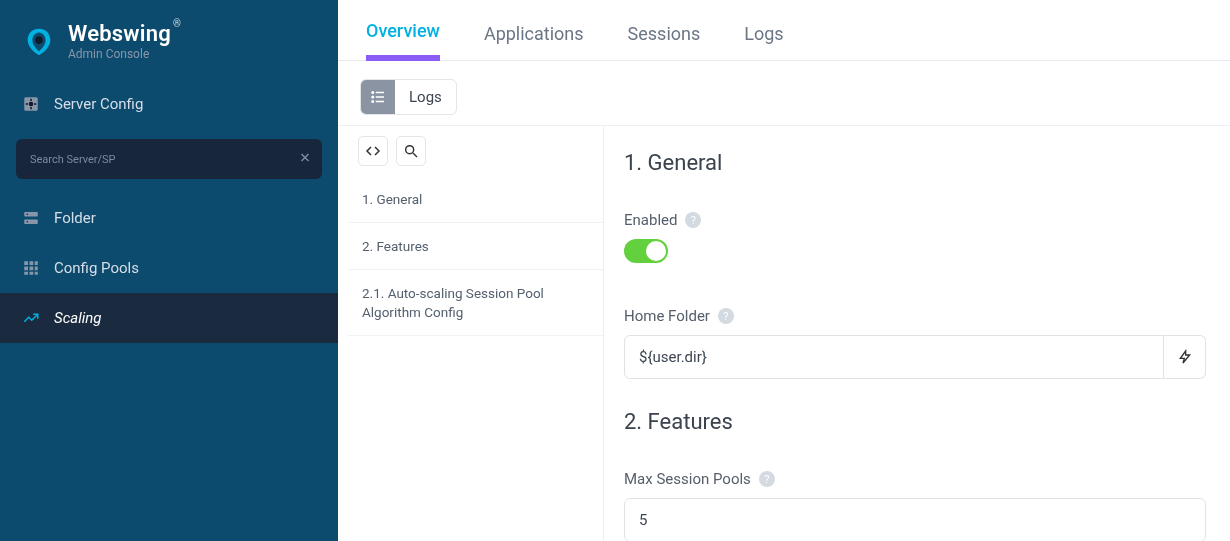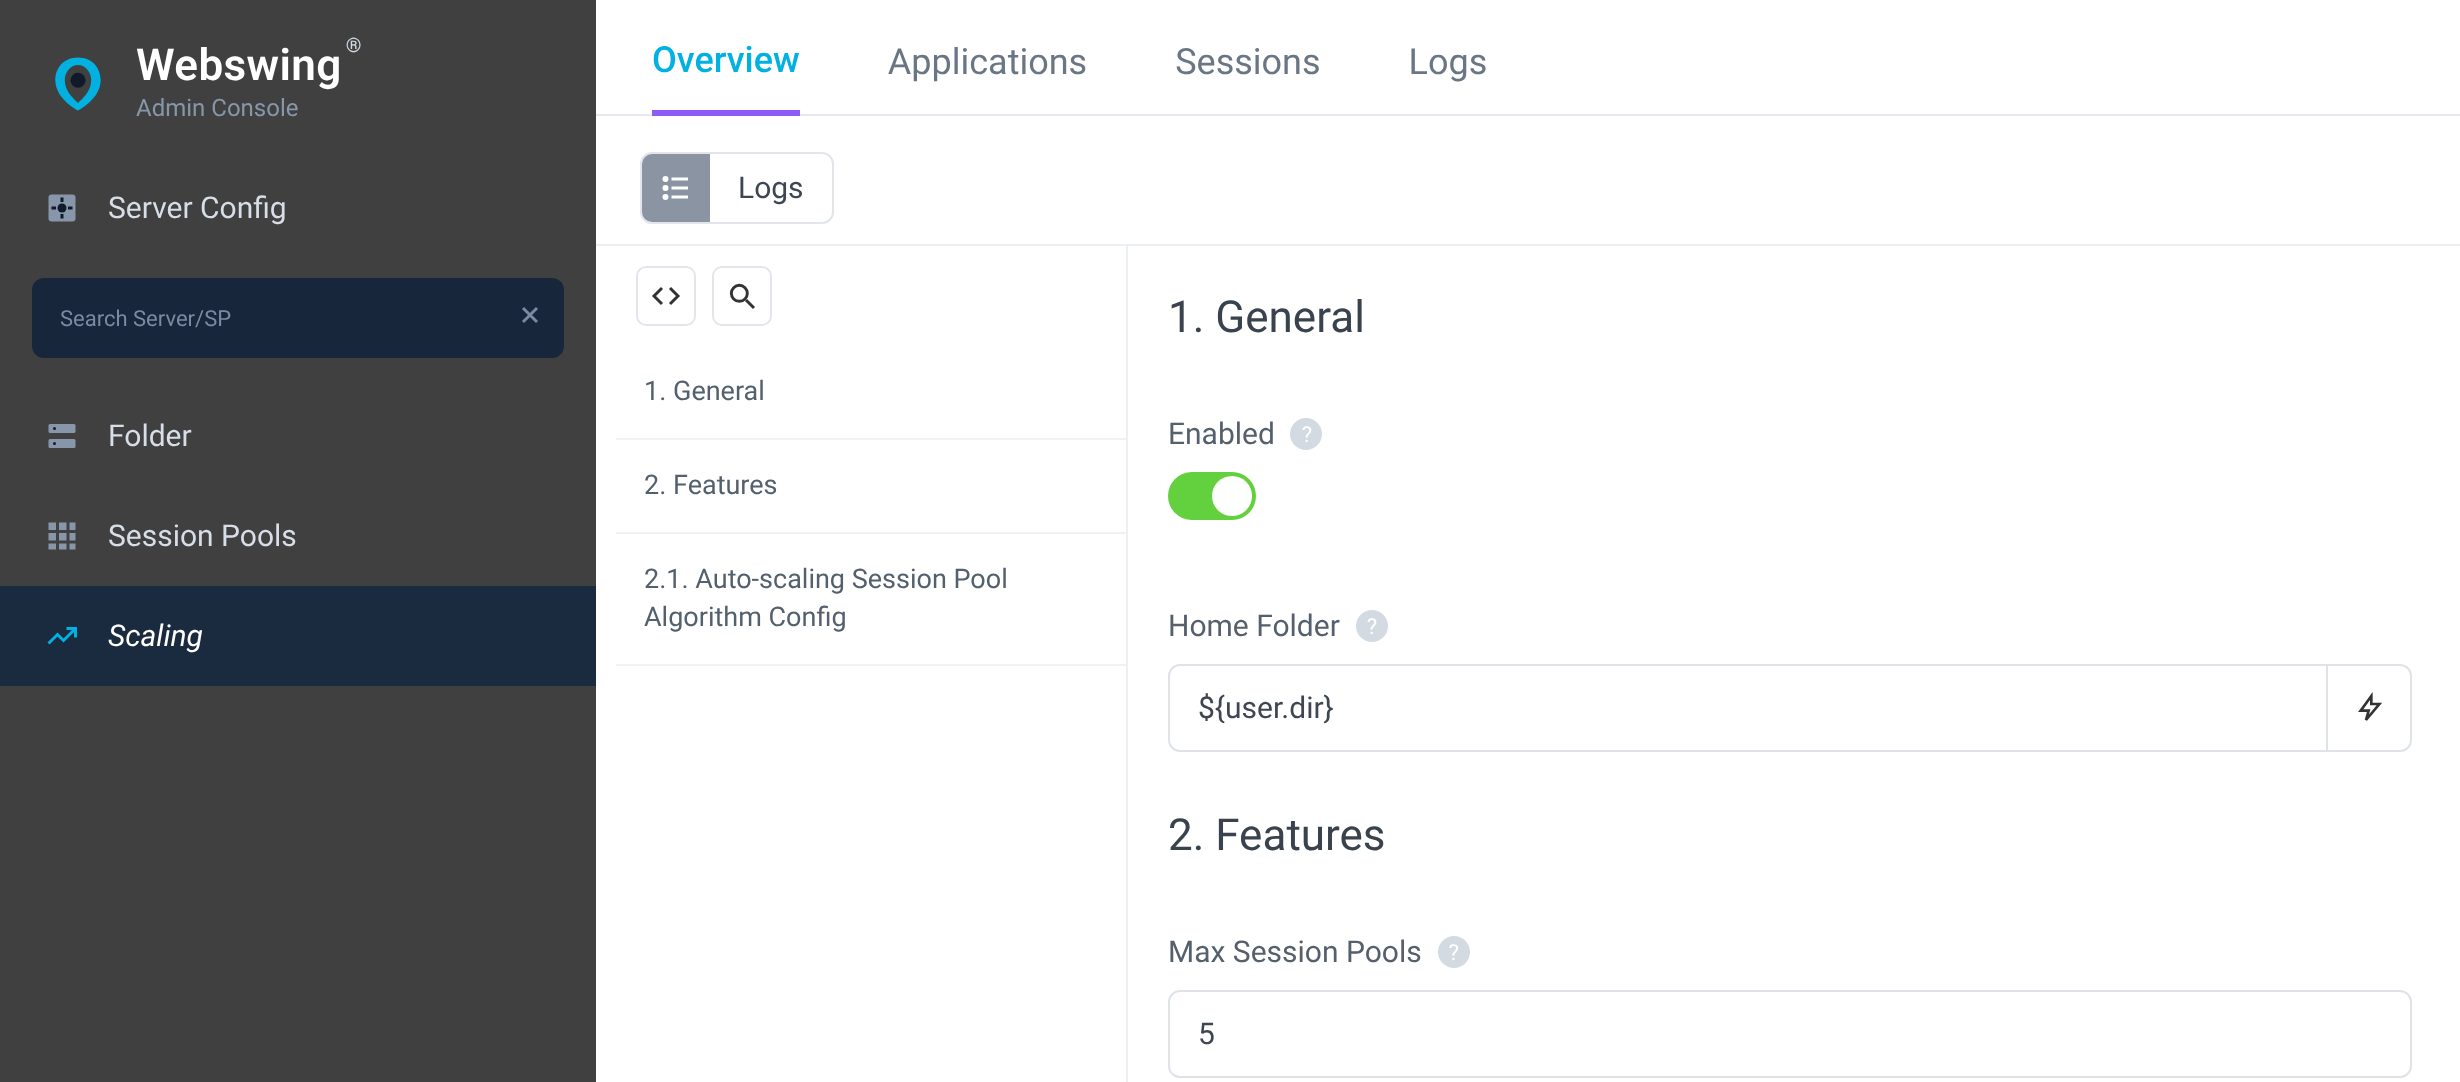--- a/index.html
+++ b/index.html
@@ -1,38 +1,38 @@
 <!DOCTYPE html>
 <html><head>
 <meta charset="utf-8">
 <style>
   * { box-sizing: border-box; margin: 0; padding: 0; font-family: -apple-system, BlinkMacSystemFont, "Segoe UI", Roboto, Helvetica, Arial, sans-serif; }
   body { width: 1230px; height: 541px; background: #fff; overflow: hidden; display: flex; }
   
-  .sidebar { width: 298px; background: #404040; color: #cfd8e3; display: flex; flex-direction: column; }
+  .sidebar { width: 338px; background: #0c4a6e; color: #cfd8e3; display: flex; flex-direction: column; }
   .brand { display: flex; align-items: center; padding: 22px 22px 18px 22px; gap: 12px; }
   .brand-text { display: flex; flex-direction: column; line-height: 1.1; }
   .brand-title-row { display: flex; align-items: flex-start; }
   .brand-title { font-size: 22px; font-weight: 600; color: #fff; letter-spacing: .2px; }
   .brand-reg { font-size: 10px; color: #cfd8e3; margin-left: 2px; transform: translateY(-4px); }
   .brand-sub { font-size: 12px; color: #8896aa; margin-top: 2px; }
   .sb-item { display: flex; align-items: flex-end; gap: 14px; padding: 16px 22px; font-size: 15px; color: #d7dee8; cursor: pointer; }
   .sb-item.active { background: #1a2a3f; color: #fff; font-style: italic; }
   .sb-icon { width: 18px; height: 18px; display: inline-flex; align-items: center; justify-content: center; color: #8896aa; }
   .sb-item.active .sb-icon { color: #00B1E1; }
   .search-wrap { padding: 10px 16px 14px 16px; }
   .search-box { position: relative; background: #17263a; border-radius: 6px; height: 40px; display: flex; align-items: center; padding: 0 38px 0 14px; }
   .search-input { background: transparent; border: none; outline: none; width: 100%; color: #cfd8e3; font-size: 11px; }
   .search-input::placeholder { color: #7a8aa0; }
   .search-clear { position: absolute; right: 10px; top: 50%; transform: translateY(-50%); color: #7a8aa0; cursor: pointer; }
   
   .main { flex: 1; display: flex; flex-direction: column; }
   .tabs { display: flex; align-items: center; gap: 44px; padding: 20px 28px 0 28px; border-bottom: 1px solid #e6e9ed; }
   .tab { font-size: 18px; color: #6b7685; padding-bottom: 14px; cursor: pointer; }
-  .tab.active { color: #00B1E1; border-bottom: 3px solid #8b5cf6; margin-bottom: -1px; font-weight: 500; }
+  .tab.active { color: #00B1E1; border-bottom: 6px solid #8b5cf6; margin-bottom: -1px; font-weight: 500; }
   .toolbar { display: flex; align-items: center; gap: 14px; padding: 18px 26px 10px 22px; }
   .tool-group { display: flex; align-items: center; border: 1px solid #e2e6eb; border-radius: 6px; overflow: hidden; background: #fff; }
   .square-btn { width: 34px; height: 34px; display: inline-flex; align-items: center; justify-content: center; color: #fff; }
   .square-btn.grey { background: #8b94a3; }
   .square-btn.blue { background: #00B1E1; }
   .tool-label { padding: 0 14px; font-size: 15px; color: #3d4652; }
   
   .content { display: flex; flex: 1; border-top: 1px solid #eceff3; margin: 0 0 0 0; }
   .nav-panel { width: 256px; border-right: 1px solid #eceff3; margin-left: 10px; }
   .nav-tools { display: flex; gap: 8px; padding: 10px 10px; }
@@ -116,21 +116,21 @@
           <rect x="10" y="3" width="5" height="5"></rect>
           <rect x="17" y="3" width="4" height="5"></rect>
           <rect x="3" y="10" width="5" height="5"></rect>
           <rect x="10" y="10" width="5" height="5"></rect>
           <rect x="17" y="10" width="4" height="5"></rect>
           <rect x="3" y="17" width="5" height="4"></rect>
           <rect x="10" y="17" width="5" height="4"></rect>
           <rect x="17" y="17" width="4" height="4"></rect>
         </svg>
     </span>
-    <span>Session Pools</span>
+    <span>Config Pools</span>
   </div>
 
   <div class="sb-item active">
     <span class="sb-icon">
       <svg viewBox="0 0 24 24" width="18" height="18" fill="none" stroke="#00B1E1" stroke-width="2">
           <path d="M3 17 L9 11 L13 15 L21 7"></path>
           <path d="M15 7 H21 V13"></path>
         </svg>
     </span>
     <span>Scaling</span>

